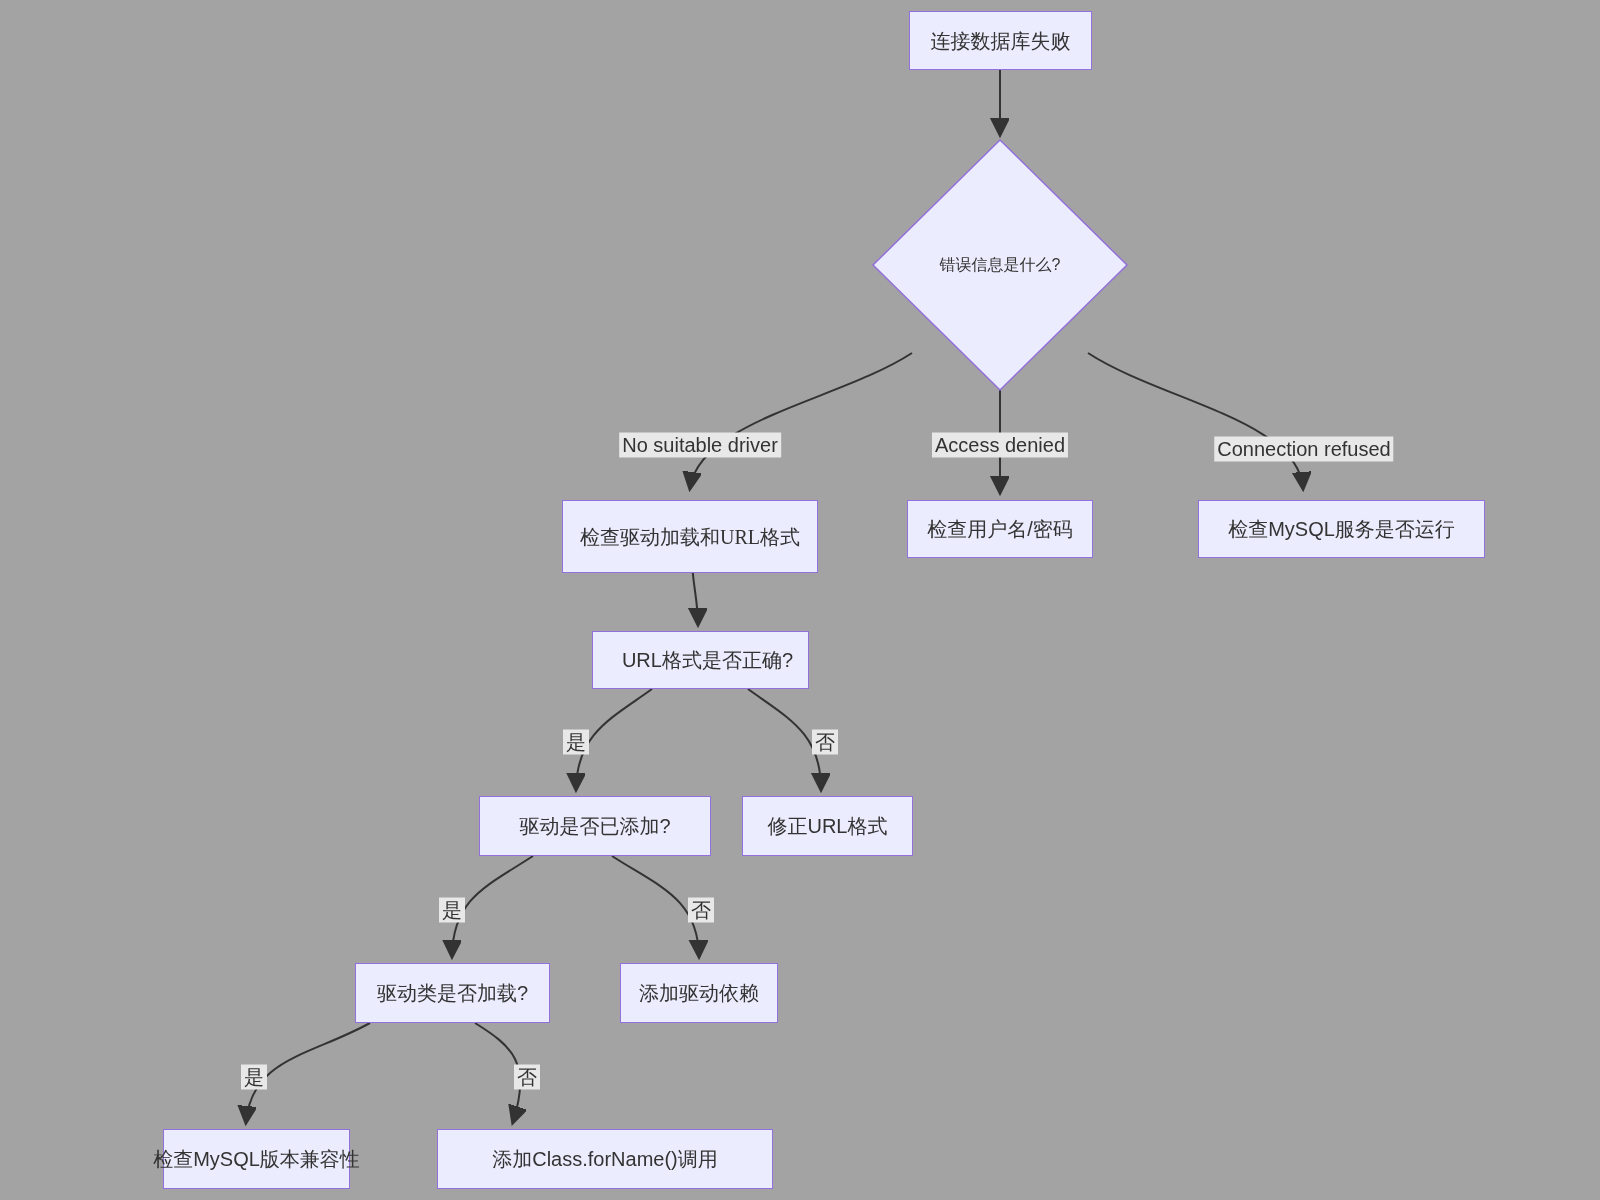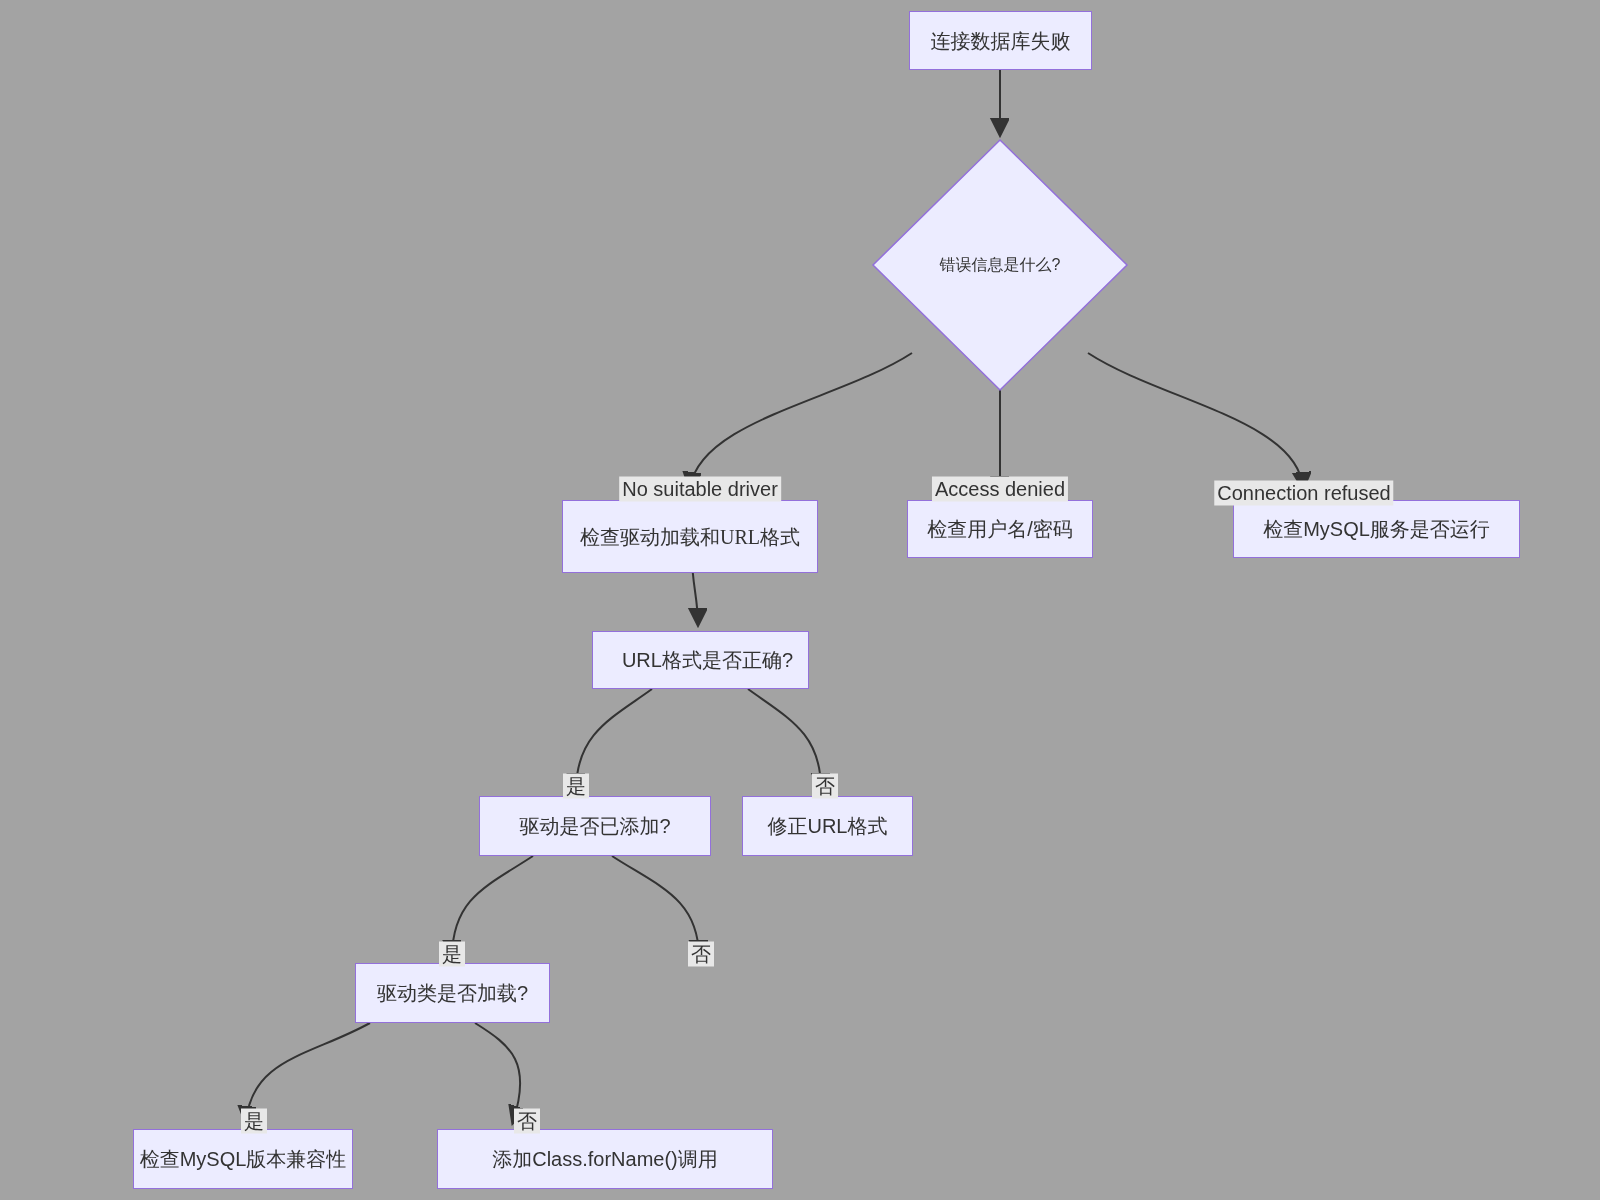--- a/index.html
+++ b/index.html
@@ -37,21 +37,20 @@
     font-size:16px;white-space:nowrap;color:var(--text);
   }
   .edge-label{
     position:absolute;
     transform:translate(-50%,-50%);
     background:var(--label-bg);
     font-size:20px;line-height:1.25;
     padding:0 3px;
     white-space:nowrap;
     color:var(--text);
-    margin-top:44px;
   }
 </style>
 </head>
 <body>
 
 <div class="canvas">
 
   <svg class="edges-svg" viewBox="0 0 1600 1200" xmlns="http://www.w3.org/2000/svg">
     <defs>
       <marker id="arrow" markerUnits="strokeWidth" markerWidth="10" markerHeight="10" refX="8" refY="4.5" orient="auto">
@@ -75,32 +74,33 @@
   </svg>
 
   <div class="node" style="left:909px;top:11px;width:183px;height:59px;">连接数据库失败</div>
 
   <div class="diamond-label" style="left:1000px;top:265px;">错误信息是什么?</div>
 
   <div class="node" style="left:562px;top:500px;width:256px;height:73px;font-family:Liberation Serif, serif;">检查驱动加载和URL格式</div>
 
   <div class="node" style="left:907px;top:500px;width:186px;height:58px;">检查用户名/密码</div>
 
-  <div class="node" style="left:1233px;top:500px;width:287px;height:58px;">检查MySQL服务是否运行</div>
+  <div class="node" style="left:1198px;top:500px;width:287px;height:58px;">检查MySQL服务是否运行</div>
 
   <div class="node" style="left:592px;top:631px;width:217px;height:58px;padding-left:14px;">URL格式是否正确?</div>
 
   <div class="node" style="left:479px;top:796px;width:232px;height:60px;">驱动是否已添加?</div>
 
   <div class="node" style="left:742px;top:796px;width:171px;height:60px;">修正URL格式</div>
 
   <div class="node" style="left:355px;top:963px;width:195px;height:60px;">驱动类是否加载?</div>
 
+  <div class="node" style="left:620px;top:963px;width:158px;height:60px;">添加驱动依赖</div>
 
-  <div class="node" style="left:133px;top:1129px;width:220px;height:60px;">检查MySQL版本兼容性</div>
+  <div class="node" style="left:163px;top:1129px;width:187px;height:60px;">检查MySQL版本兼容性</div>
 
   <div class="node" style="left:437px;top:1129px;width:336px;height:60px;">添加Class.forName()调用</div>
 
   <div class="edge-label" style="left:700px;top:445px;">No suitable driver</div>
   <div class="edge-label" style="left:1000px;top:445px;">Access denied</div>
   <div class="edge-label" style="left:1304px;top:449px;">Connection refused</div>
 
   <div class="edge-label" style="left:576px;top:742px;">是</div>
   <div class="edge-label" style="left:825px;top:742px;">否</div>
 

